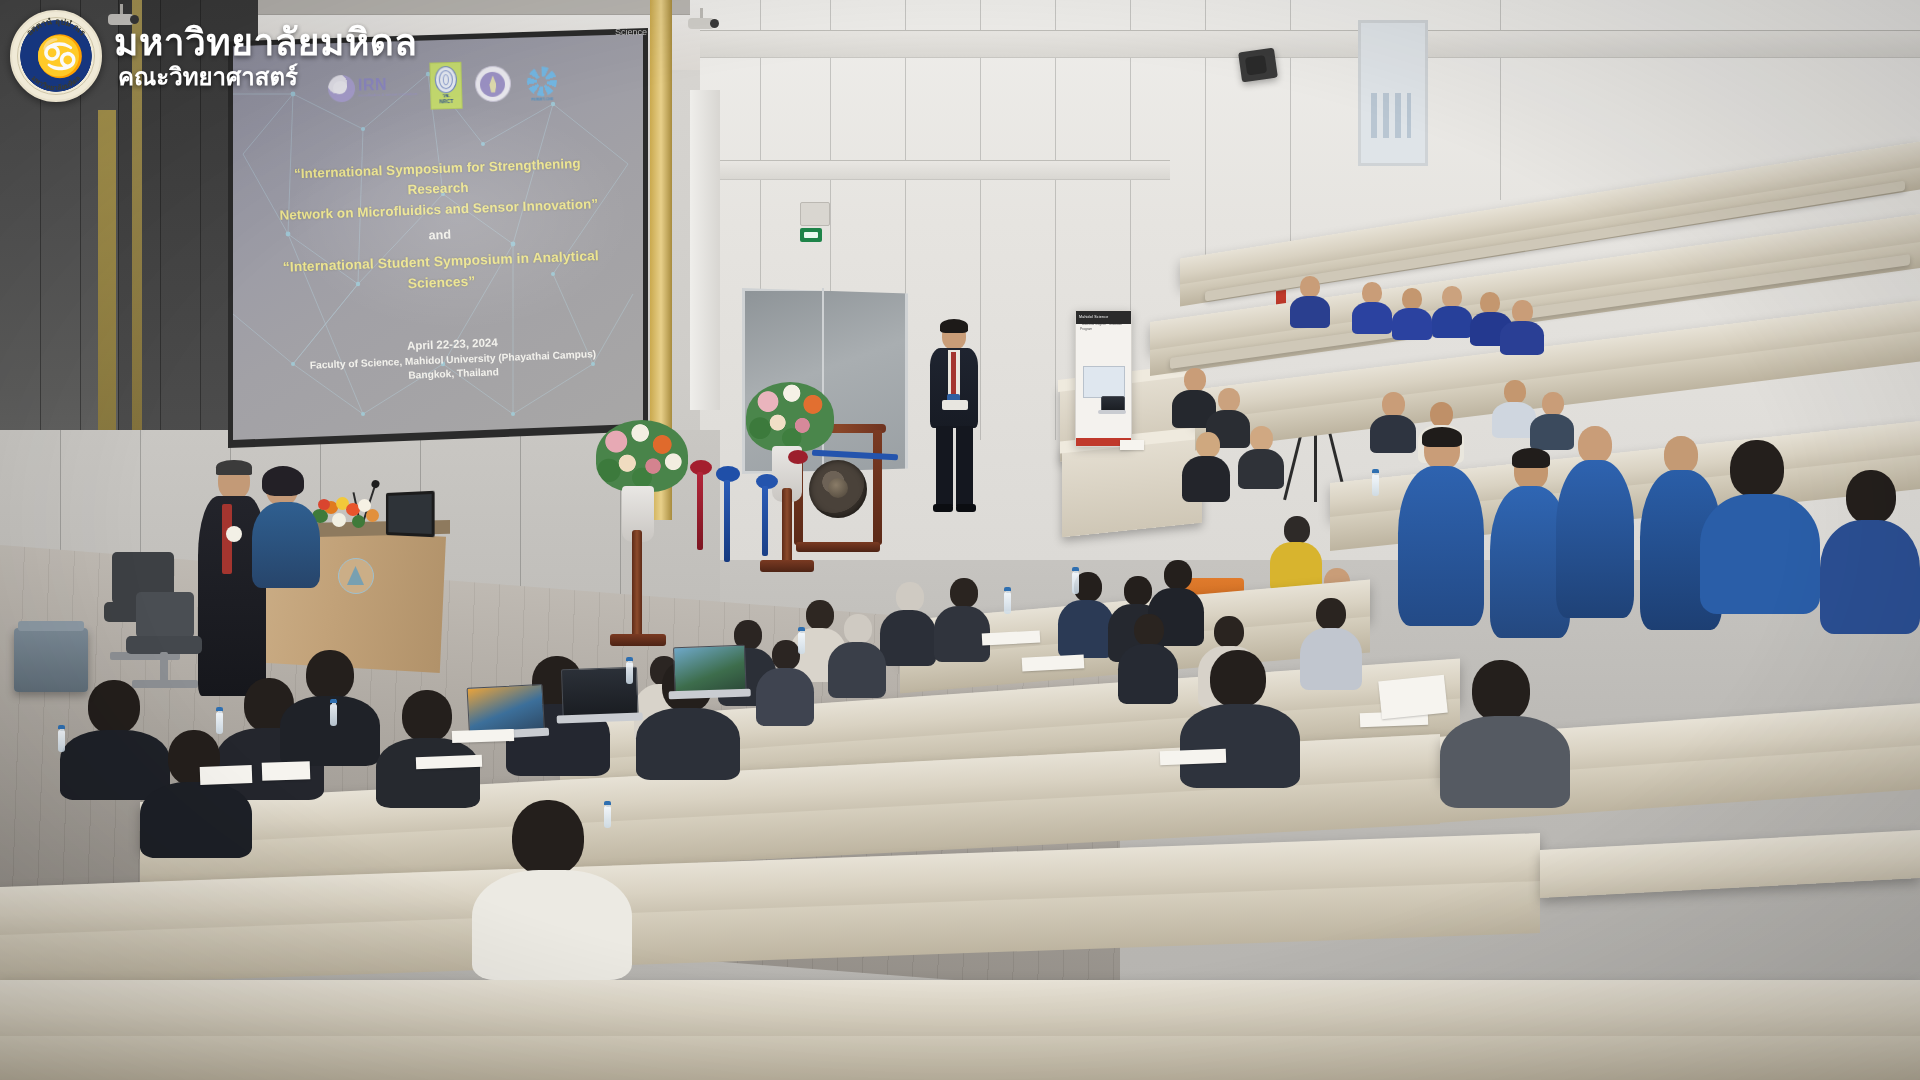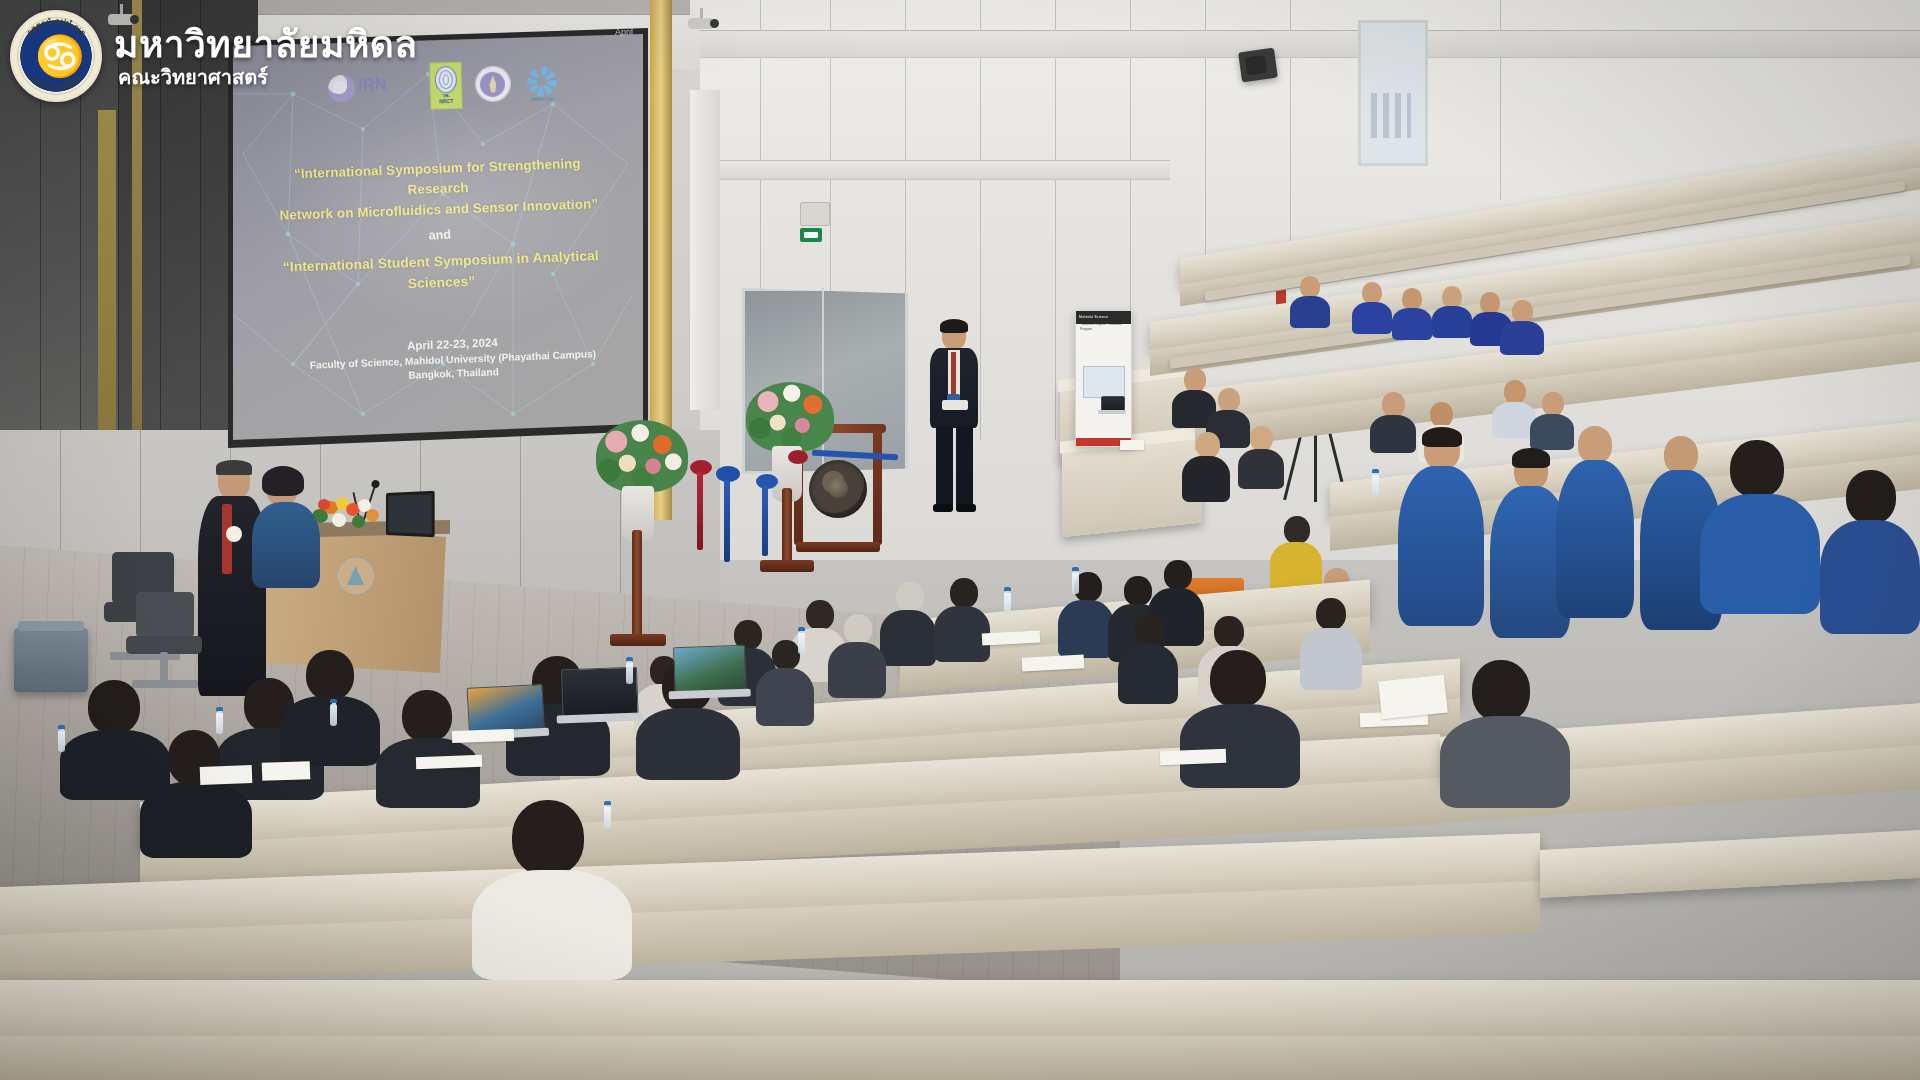--- a/index.html
+++ b/index.html
@@ -203,21 +203,21 @@
   .brand{position:absolute;left:0;top:0;width:420px;height:100px;z-index:60;display:flex;align-items:center;gap:12px;padding:6px 0 0 10px;}
   .brand-seal{width:88px;height:88px;border-radius:50%;background:
       radial-gradient(circle,#16367e 0 57%,#f0ead7 58% 100%);
       border:2px solid #e8e1cc;position:relative;box-shadow:0 2px 8px rgba(0,0,0,.45);flex:0 0 auto;}
   .brand-seal .bs-ring{position:absolute;inset:5px;border-radius:50%;border:1.5px solid #cfc6a8;}
   .brand-seal .bs-emblem{position:absolute;left:50%;top:50%;transform:translate(-50%,-50%);
       width:42px;height:46px;color:#f3c236;font-size:40px;line-height:46px;text-align:center;}
   .bs-arc{position:absolute;left:0;top:0;width:88px;height:88px;font-size:7.2px;color:#3b3b2f;font-weight:bold;}
   .brand-text{display:flex;flex-direction:column;line-height:1;}
   .brand-th1{color:#ffffff;font-size:37px;font-weight:bold;letter-spacing:.5px;text-shadow:0 2px 5px rgba(0,0,0,.55);}
-  .brand-th2{color:#ffffff;font-size:20px;font-weight:bold;margin-top:4px;margin-left:4px;text-shadow:0 2px 5px rgba(0,0,0,.55);}
+  .brand-th2{color:#ffffff;font-size:24px;font-weight:bold;margin-top:4px;margin-left:4px;text-shadow:0 2px 5px rgba(0,0,0,.55);}
 
   .freeze{position:absolute;left:615px;top:27px;color:#cfcfcf;font-size:9px;z-index:60;opacity:.85;}
 
   .vignette{position:absolute;inset:0;pointer-events:none;z-index:55;
       background:radial-gradient(ellipse 78% 78% at 50% 48%,rgba(0,0,0,0) 55%,rgba(0,0,0,.22) 100%);}
 </style>
 </head>
 <body>
 
 <div id="scene">
@@ -770,16 +770,16 @@
         </text>
       </svg>
       <div class="bs-emblem">♋</div>
     </div>
     <div class="brand-text">
       <div class="brand-th1">มหาวิทยาลัยมหิดล</div>
       <div class="brand-th2">คณะวิทยาศาสตร์</div>
     </div>
   </div>
 
-  <div class="freeze">April</div>
+  <div class="freeze">Science</div>
 
   <div class="vignette"></div>
 </div>
 
 </body></html>

